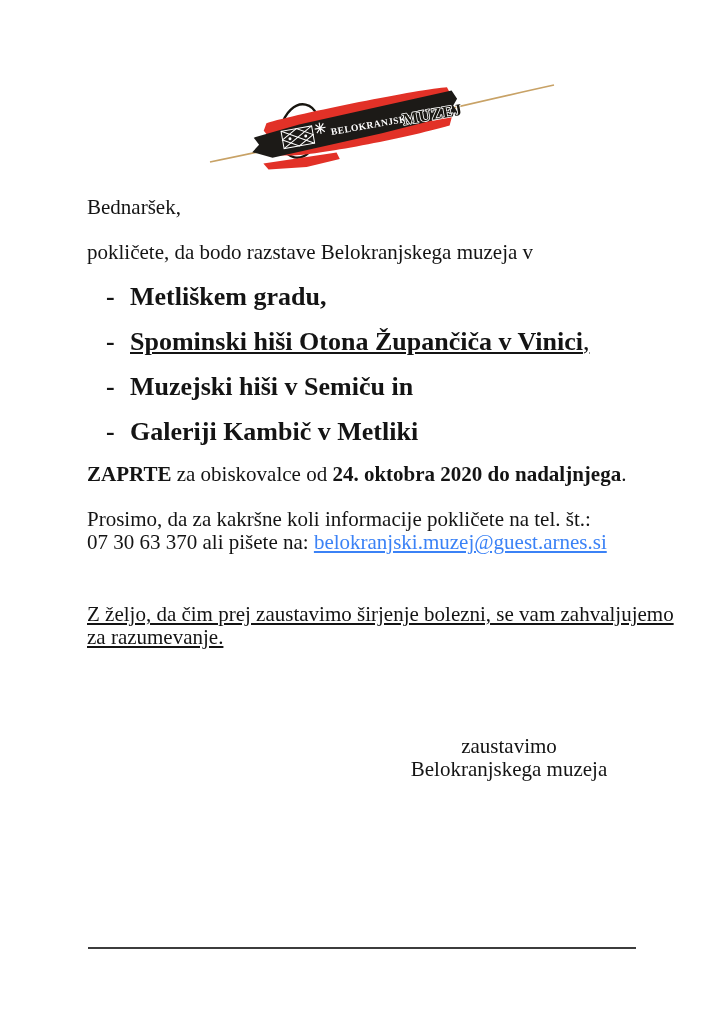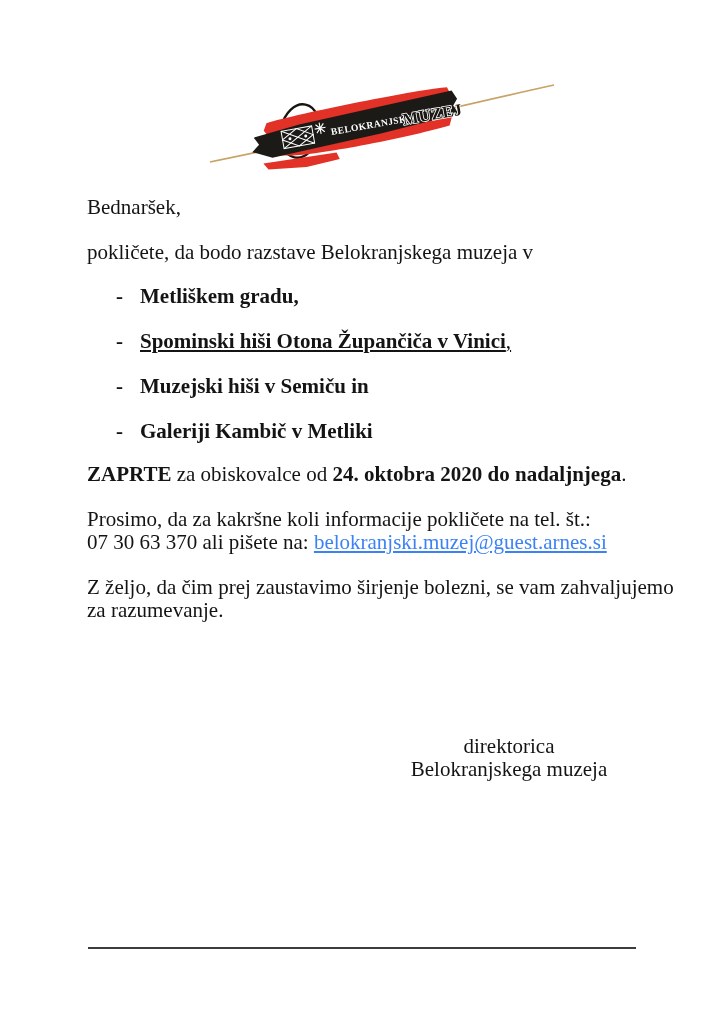--- a/index.html
+++ b/index.html
@@ -18,27 +18,27 @@
   .txt {
     position: absolute;
     left: 87px;
     font-size: 21px;
     line-height: 23px;
     white-space: nowrap;
   }
   .b { font-weight: bold; }
   .salutation   { top: 196px; }
   .intro        { top: 241px; }
-  .loc          { position: absolute; left: 116px; font-size: 21px; line-height: 23px; white-space: nowrap; }
+  .loc          { position: absolute; left: 106px; font-size: 26px; line-height: 23px; white-space: nowrap; }
   .loc-1 { top: 285px; } .loc-2 { top: 330px; text-decoration: underline; } .loc-3 { top: 375px; } .loc-4 { top: 420px; }
   .loc .dash { display: inline-block; width: 24px; font-weight: bold; }
   .loc .loc-text { font-weight: bold; }
   .closure      { top: 463px; }
   .contact      { top: 508px; }
-  .thanks       { top: 576px; white-space: pre-line; }
+  .thanks       { top: 603px; white-space: pre-line; text-decoration: underline; }
   .dateline     { top: 688px; }
   .signature {
     position: absolute;
     left: 388px;
     top: 735px;
     width: 242px;
     text-align: center;
     font-size: 21px;
     line-height: 23px;
   }
@@ -119,19 +119,19 @@
   <div class="txt contact">
     <div>Prosimo, da za kakršne koli informacije pokličete na tel. št.:</div>
     <div><span>07 30 63 370 ali pišete na: </span><a class="email-link">belokranjski.muzej@guest.arnes.si</a></div>
   </div>
 
   <div class="txt thanks">Z željo, da čim prej zaustavimo širjenje bolezni, se vam zahvaljujemo
 za razumevanje.</div>
 
 
   <div class="signature">
-    <div>direktorica</div>
+    <div>zaustavimo</div>
     <div>Belokranjskega muzeja</div>
   </div>
 
   <div class="footer-divider"></div>
 
 </div>
 
 </body></html>

